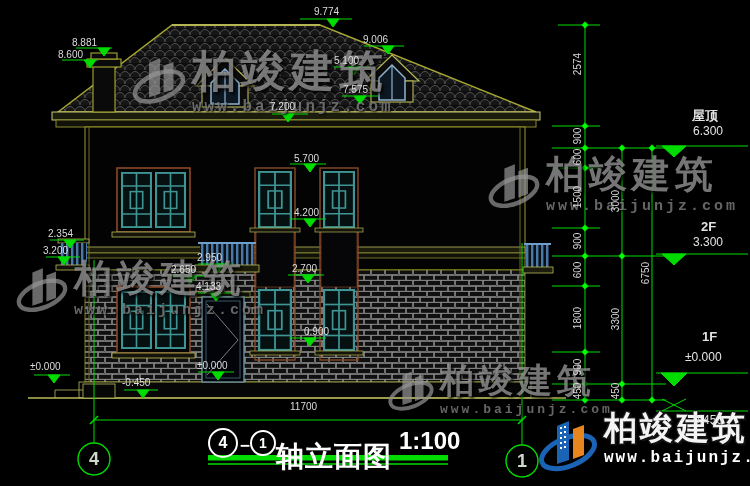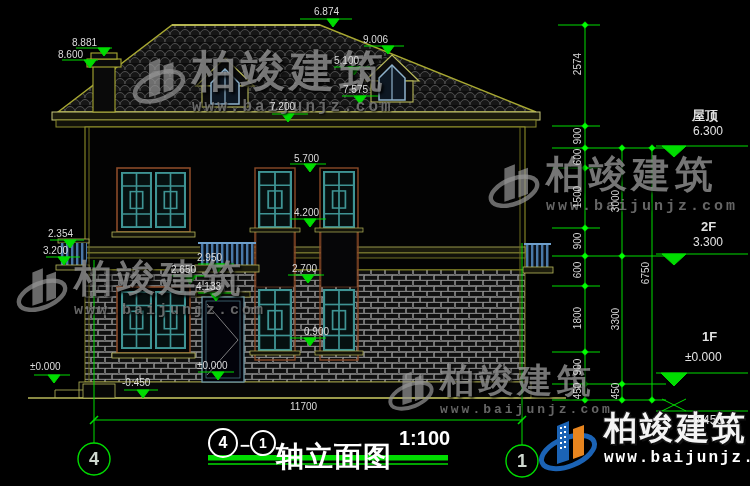--- a/index.html
+++ b/index.html
@@ -364,21 +364,21 @@
 <div class="wm color" style="left:536px;top:414px;">
   <svg width="64" height="64">
         <use href="#blogo-c"></use>
       </svg>
   <div class="wm-col">
     <div class="wm-brand">柏竣建筑</div>
     <div class="wm-url">www.baijunjz.com</div>
   </div>
 </div>
 
-<div class="ann" style="left:314px;top:6px">6.874</div>
+<div class="ann" style="left:314px;top:6px">9.774</div>
 <div class="ann" style="left:72px;top:37px">8.881</div>
 <div class="ann" style="left:58px;top:49px">8.600</div>
 <div class="ann" style="left:363px;top:34px">9.006</div>
 <div class="ann" style="left:334px;top:55px">5.100</div>
 <div class="ann" style="left:343px;top:84px">7.575</div>
 <div class="ann" style="left:270px;top:101px">7.200</div>
 <div class="ann" style="left:294px;top:153px">5.700</div>
 <div class="ann" style="left:294px;top:207px">4.200</div>
 <div class="ann" style="left:292px;top:263px">2.700</div>
 <div class="ann" style="left:304px;top:326px">0.900</div>
@@ -414,15 +414,15 @@
 <div class="lvl" style="left:685px;top:351px">±0.000</div>
 <div class="lvl" style="left:689px;top:414px">-0.450</div>
 
 <div class="bub" style="left:82px;top:449px">4</div>
 <div class="bub" style="left:510px;top:451px">1</div>
 
 <div class="tcirc" style="left:208px;top:428px;width:26px;height:26px;font-size:16px">4</div>
 <div class="ttext" style="left:236px;top:433px;font-size:18px">－</div>
 <div class="tcirc" style="left:250px;top:430px;width:22px;height:22px;font-size:14px">1</div>
 <div class="ttext" style="left:276px;top:438px;font-size:28px;letter-spacing:1px">轴立面图</div>
-<div class="ttext" style="left:399px;top:427px;font-size:20px">1:100</div>
+<div class="ttext" style="left:399px;top:427px;font-size:24px">1:100</div>
 
 </div>
 
 </body></html>

